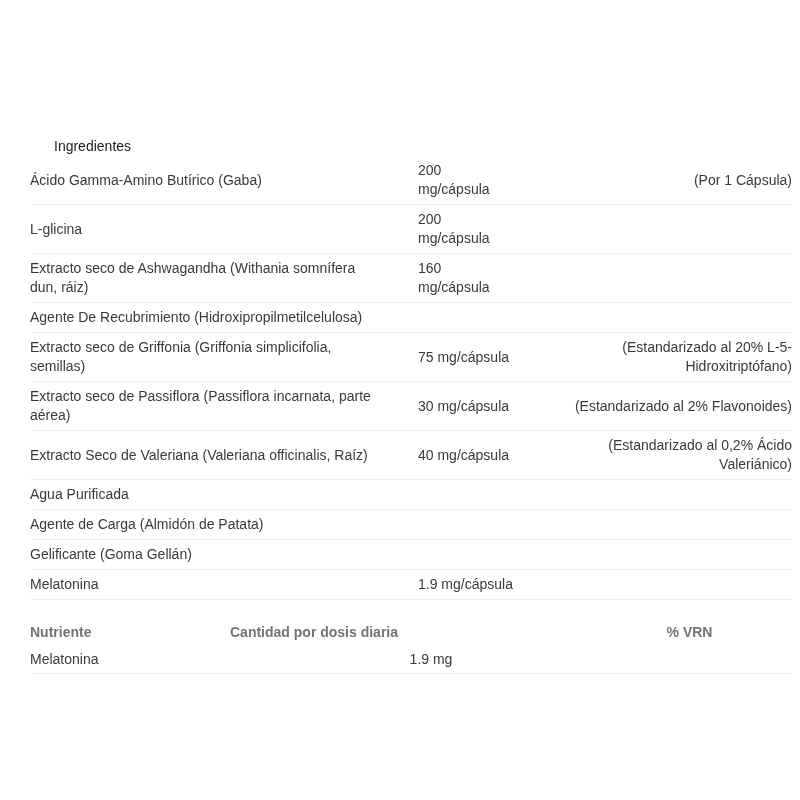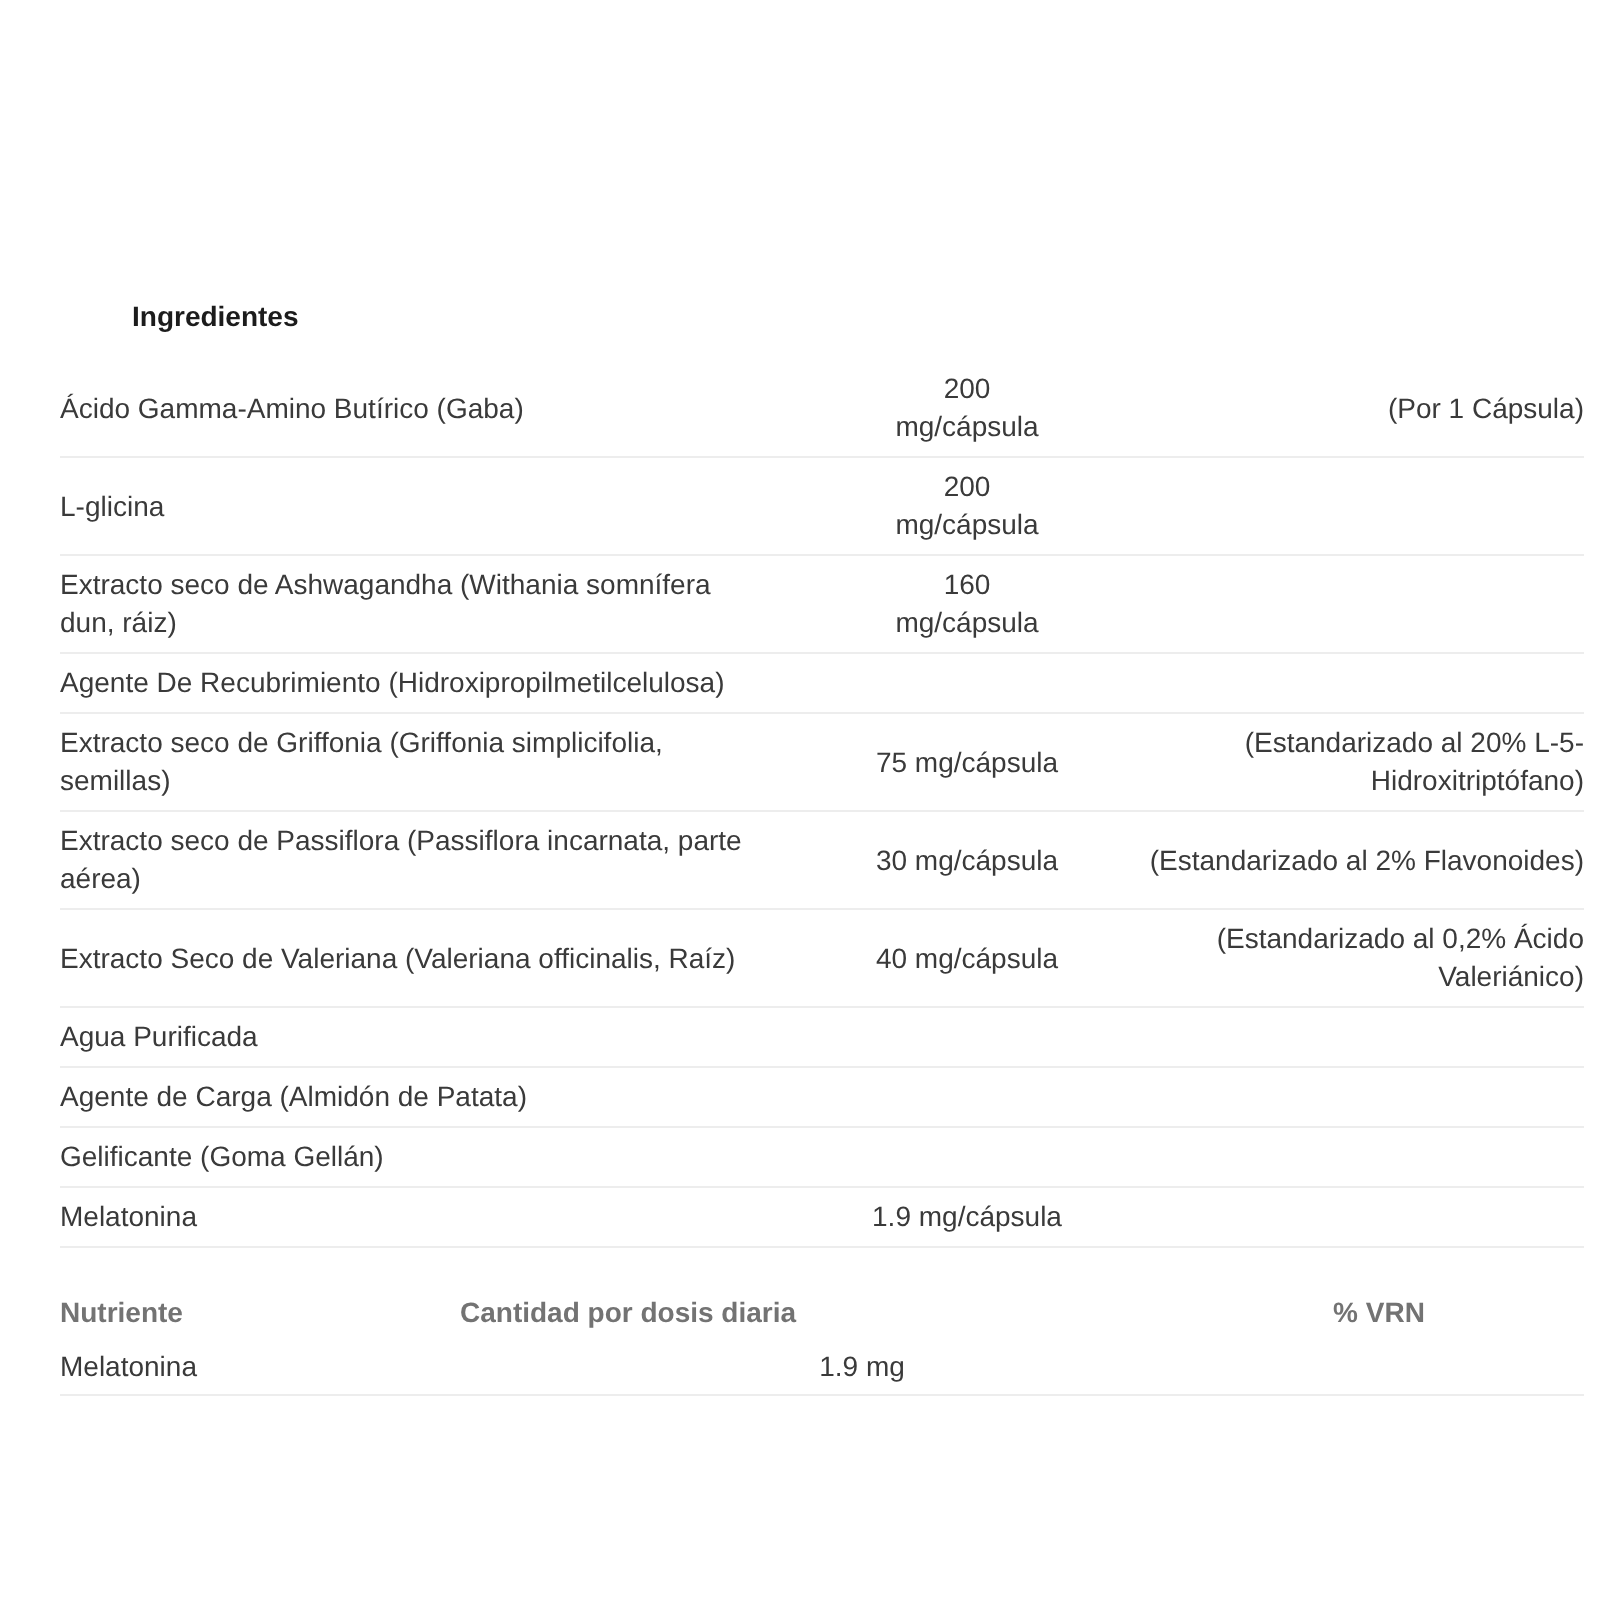--- a/index.html
+++ b/index.html
@@ -10,38 +10,38 @@
     font-family: "Liberation Sans", sans-serif;
     font-size: 14px;
     color: #3a3a3a;
   }
   .page {
     padding: 136px 0 0 30px;
     width: 792px;
   }
   .section-title {
     font-size: 14px;
-    font-weight: bold;
+    font-weight: normal;
     color: #1c1c1c;
     line-height: 20px;
-    margin: 12px;
+    margin: 0;
     padding-left: 24px;
   }
   
   .ing-table { width: 762px; }
   .ing-row {
     display: flex;
     align-items: center;
     padding: 5px 0;
     border-bottom: 1px solid #ededed;
     line-height: 19px;
     gap: 28px;
   }
   .ing-row .name   { width: 350px; flex: none; }
-  .ing-row .amount { width: 97px;  flex: none; margin-left: 27px; text-align: center; }
+  .ing-row .amount { width: 97px;  flex: none; margin-left: 10px; }
   .ing-row .note   { flex: 1; margin-left: 6px; text-align: right; }
   
   .nut-table { width: 762px; margin-top: 20px; }
   .nut-row {
     display: flex;
     align-items: center;
     line-height: 19px;
   }
   .nut-row.header {
     font-weight: bold;

